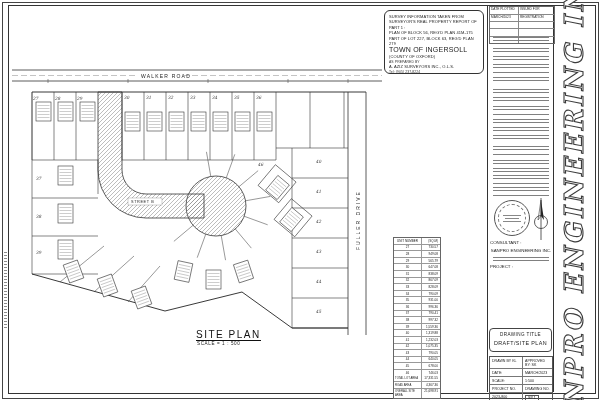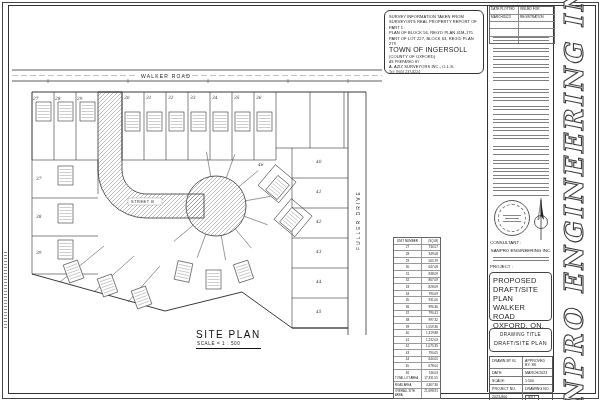--- a/index.html
+++ b/index.html
@@ -54,21 +54,21 @@
   
   .area-table{left:393px;top:237px;width:48px;border:1px solid #666;font-size:3.1px;box-sizing:border-box;background:#fff;}
   .at-row{display:flex;border-bottom:0.5px solid #999;}
   .at-row:last-child{border-bottom:none;}
   .at-c1{width:25px;border-right:0.5px solid #999;padding:0.8px 1px;text-align:center;}
   .at-c2{flex:1;padding:0.8px 2px 0.8px 1px;text-align:right;}
   .at-h{font-size:3px;}
   .at-tot .at-c1{text-align:left;font-size:2.8px;}
   
   .site-title{left:196px;top:329px;font-size:10px;letter-spacing:1.5px;color:#111;
-    border-bottom:1px solid #111;padding-bottom:8px;}
+    border-bottom:1px solid #111;padding-bottom:0;}
   .site-scale{left:197px;top:341px;font-size:4.6px;letter-spacing:.6px;color:#222;}
   
   .plot-stripe{left:4px;top:252px;width:2.5px;height:78px;
     background:repeating-linear-gradient(to bottom,#8a8a8a 0,#8a8a8a 1px,transparent 1px,transparent 3px);}
 </style>
 </head>
 <body>
 
 <div class="sheet">
   <div class="abs outer-border"></div>
@@ -415,26 +415,20 @@
     <line x1="9" y1="2" x2="9" y2="44" stroke="#333" stroke-width="0.8"></line>
     <circle cx="9" cy="26" r="6.5" fill="none" stroke="#333" stroke-width="0.8"></circle>
     <path d="M9,4 L12,24 L9,20 Z" fill="#222"></path>
     <path d="M9,4 L6,24 L9,20 Z" fill="none" stroke="#333" stroke-width="0.6"></path>
   </svg>
 
   <div class="abs tb-text" style="top:240px;">CONSULTANT :</div>
   <div class="abs tb-text" style="top:248px;text-align:center;">SANPRO ENGINEERING INC.</div>
   <div class="abs stripe" style="left:490px;top:257px;width:56px;height:5px;"></div>
   <div class="abs tb-text" style="top:264px;">PROJECT :</div>
-  <div class="abs project-box">
-    <div>PROPOSED</div>
-    <div>DRAFT/SITE PLAN</div>
-    <div>WALKER ROAD</div>
-    <div>OXFORD, ON.</div>
-  </div>
 
   <div class="abs dtitle-box">
     <div class="h">DRAWING TITLE</div>
     <div class="t">DRAFT/SITE PLAN</div>
   </div>
 
   <div class="abs info-grid">
     <div class="ig-row">
       <div class="ig-c ig-c1">DRAWN BY KL</div>
       <div class="ig-c ig-c2">APPROVED BY: SK</div>

